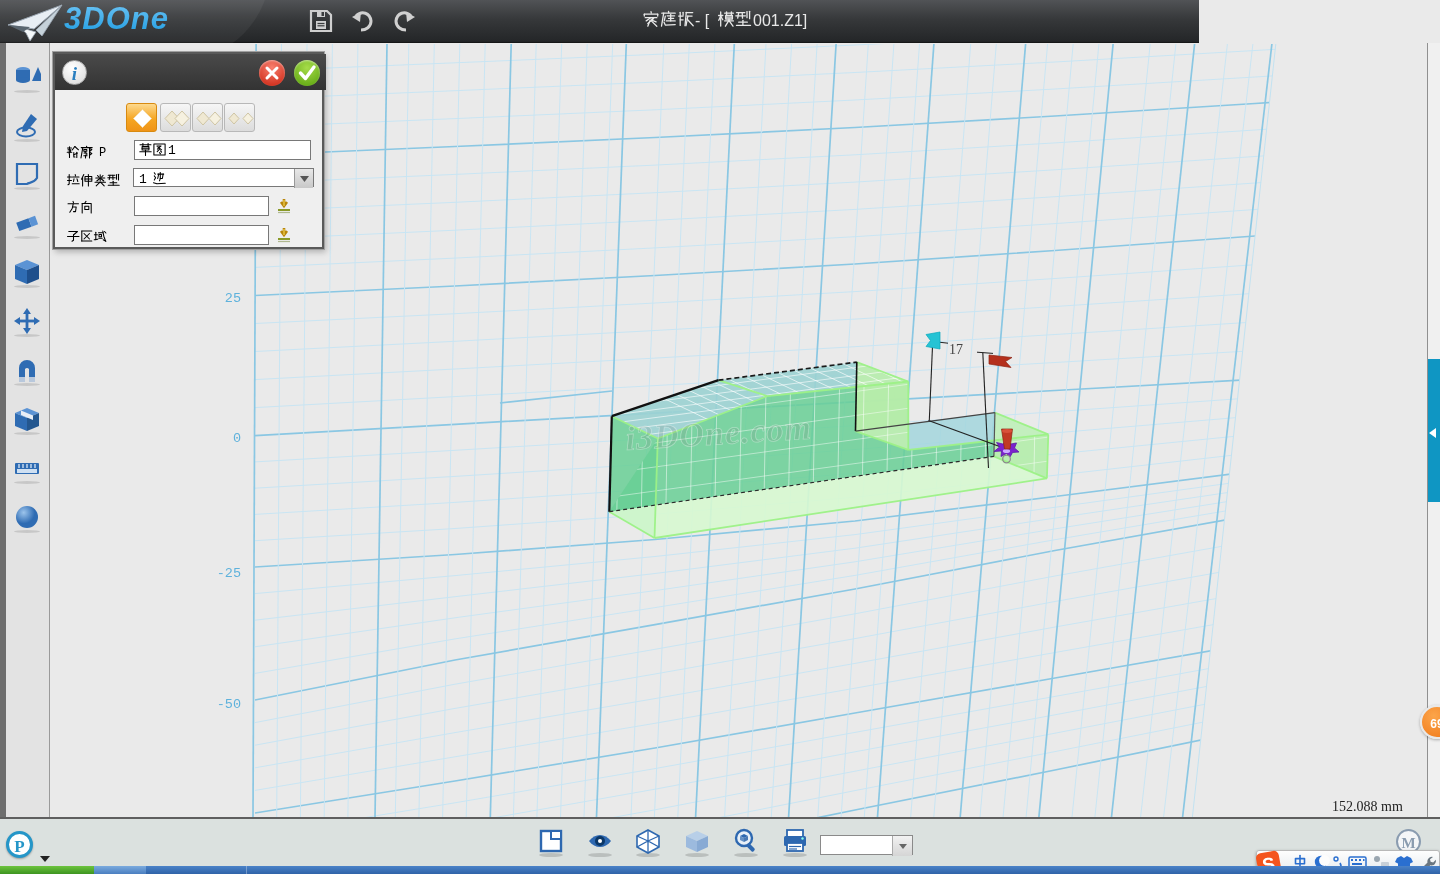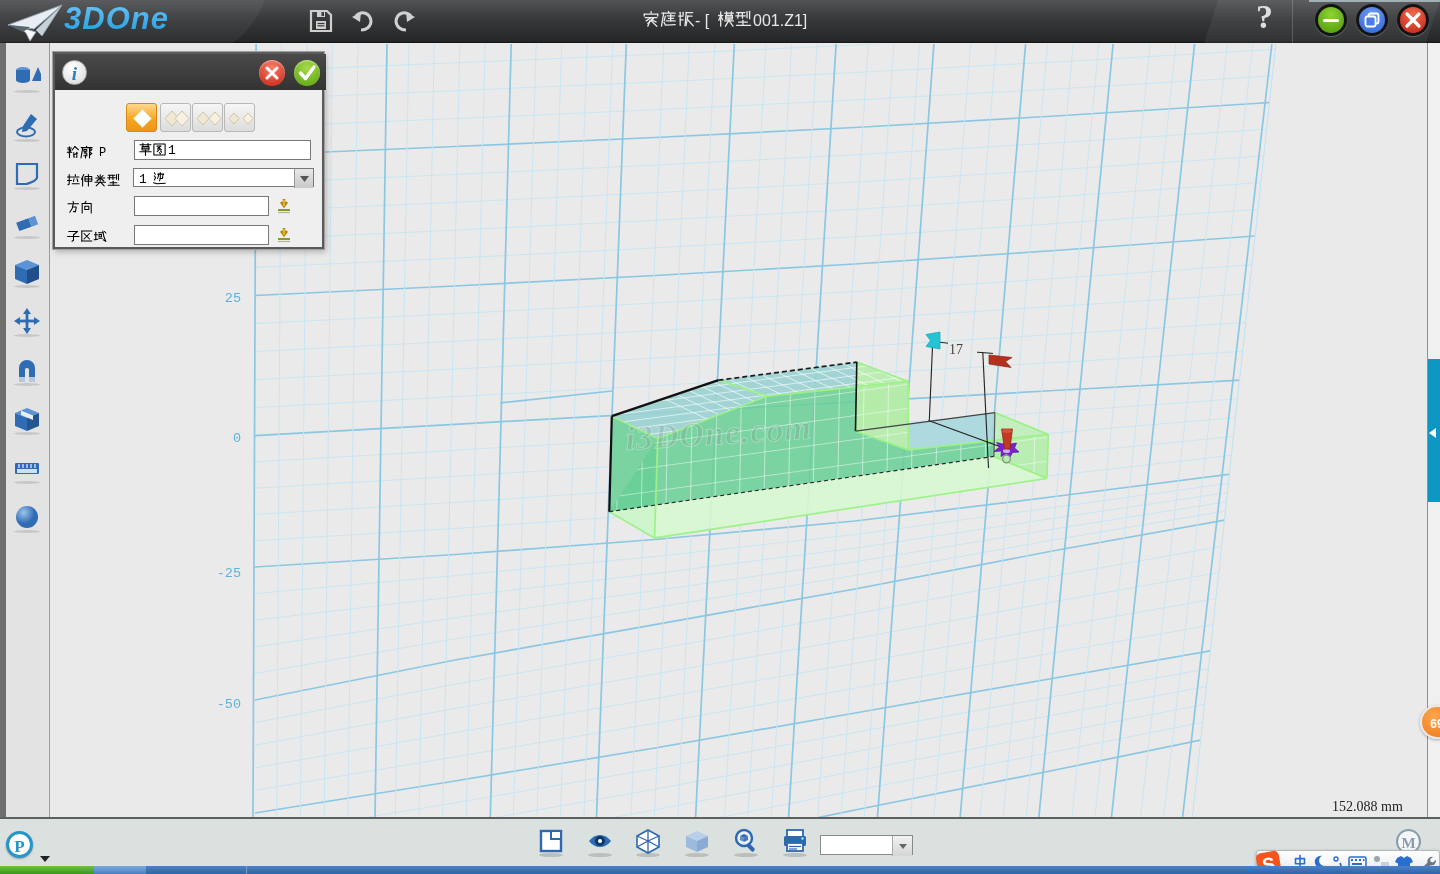--- a/index.html
+++ b/index.html
@@ -219,21 +219,21 @@
         <polygon points="1001.5,429 1012.5,429 1010,449 1004.5,449" fill="#c23a24" stroke="#8c2413" stroke-width="0.7"></polygon>
         <ellipse cx="1007" cy="431" rx="5" ry="1.9" fill="#d8513a"></ellipse>
         <circle cx="1006.5" cy="459" r="3.8" fill="none" stroke="#8a8a8a" stroke-width="1.3"></circle>
         <text x="241" y="302" font-family="Liberation Mono" font-size="13.5" fill="#5fb2dc" text-anchor="end">25</text>
         <text x="241" y="442" font-family="Liberation Mono" font-size="13.5" fill="#5fb2dc" text-anchor="end">0</text>
         <text x="241" y="577" font-family="Liberation Mono" font-size="13.5" fill="#5fb2dc" text-anchor="end">-25</text>
         <text x="241" y="708" font-family="Liberation Mono" font-size="13.5" fill="#5fb2dc" text-anchor="end">-50</text>
         <text x="1332" y="811" font-family="Liberation Serif" font-size="14" fill="#222">152.088 mm</text>
       </svg>
     </div>
-    <div style="position:absolute;left:0;top:0;width:1440px;height:43px;background:linear-gradient(#515356,#36383a 45%,#242628 96%,#101010);overflow:hidden">
+    <div style="position:absolute;left:0;top:0;width:1199px;height:43px;background:linear-gradient(#515356,#36383a 45%,#242628 96%,#101010);overflow:hidden">
       <div style="position:absolute;left:-60px;top:-30px;width:330px;height:90px;background:rgba(255,255,255,0.05);border-radius:0 0 90px 0;"></div>
       <div style="position:absolute;left:1218px;top:0;width:222px;height:43px;background:rgba(255,255,255,0.06);transform:skewX(-18deg);transform-origin:top;"></div>
       <div style="position:absolute;left:1309px;top:0;width:131px;height:2px;background:#aebfc6;opacity:0.85"></div>
       <svg style="position:absolute;left:6px;top:3px" width="60" height="40" viewBox="0 0 60 40">
 <polygon points="2,22 56,2 28,26" fill="#e8eef4" stroke="#9aa6b2" stroke-width="1"></polygon>
 <polygon points="56,2 30,27 36,33" fill="#c6d2da" stroke="#9aa6b2" stroke-width="0.8"></polygon>
 <polygon points="13,24 30,29 24,38 20,30" fill="#f4f8fa" stroke="#9aa6b2" stroke-width="0.8"></polygon>
 <polygon points="2,22 24,24 17,29" fill="#5a6670"></polygon>
 </svg>
       <div style="position:absolute;left:64px;top:1px;font-family:'Liberation Sans',sans-serif;font-weight:bold;font-style:italic;font-size:31px;letter-spacing:1px;background:linear-gradient(#70c6f6,#1b9ae0);-webkit-background-clip:text;background-clip:text;color:transparent">3DOne</div>

